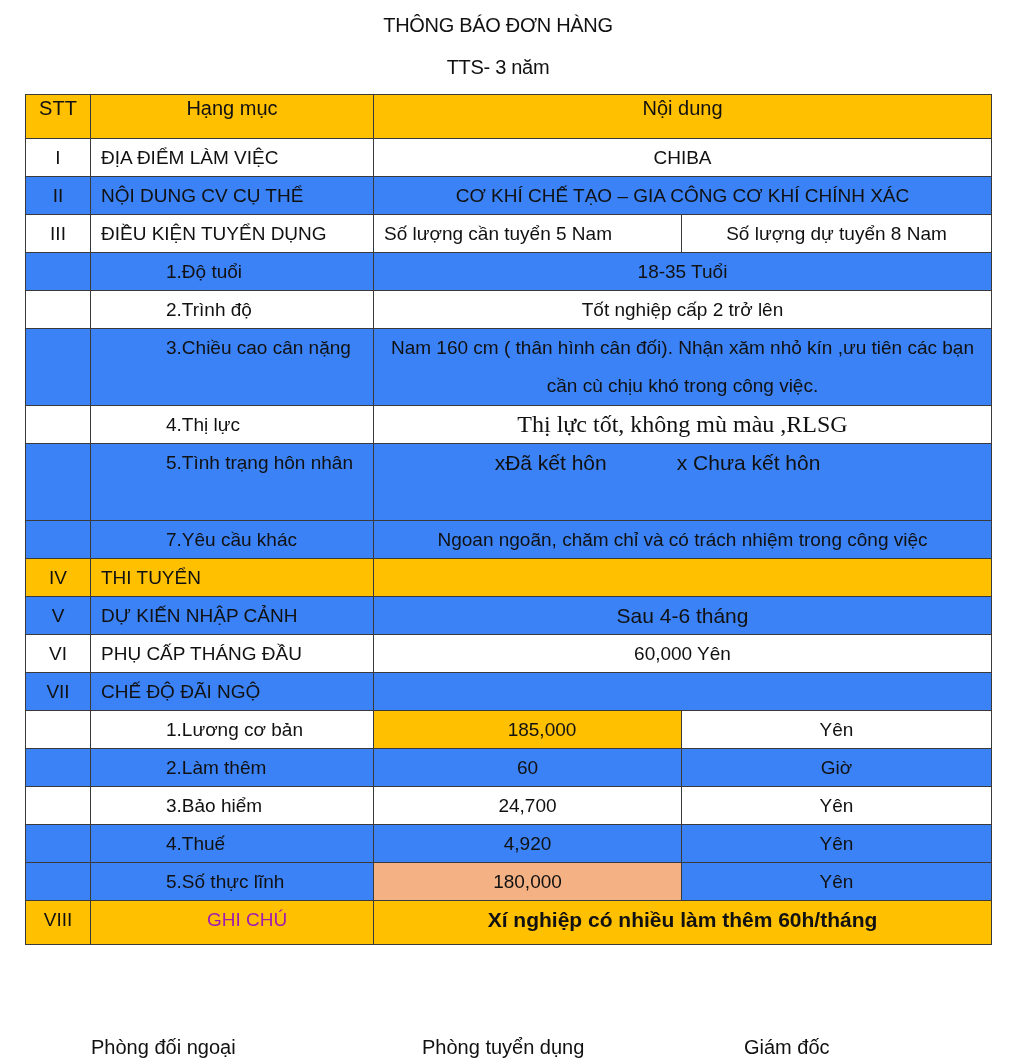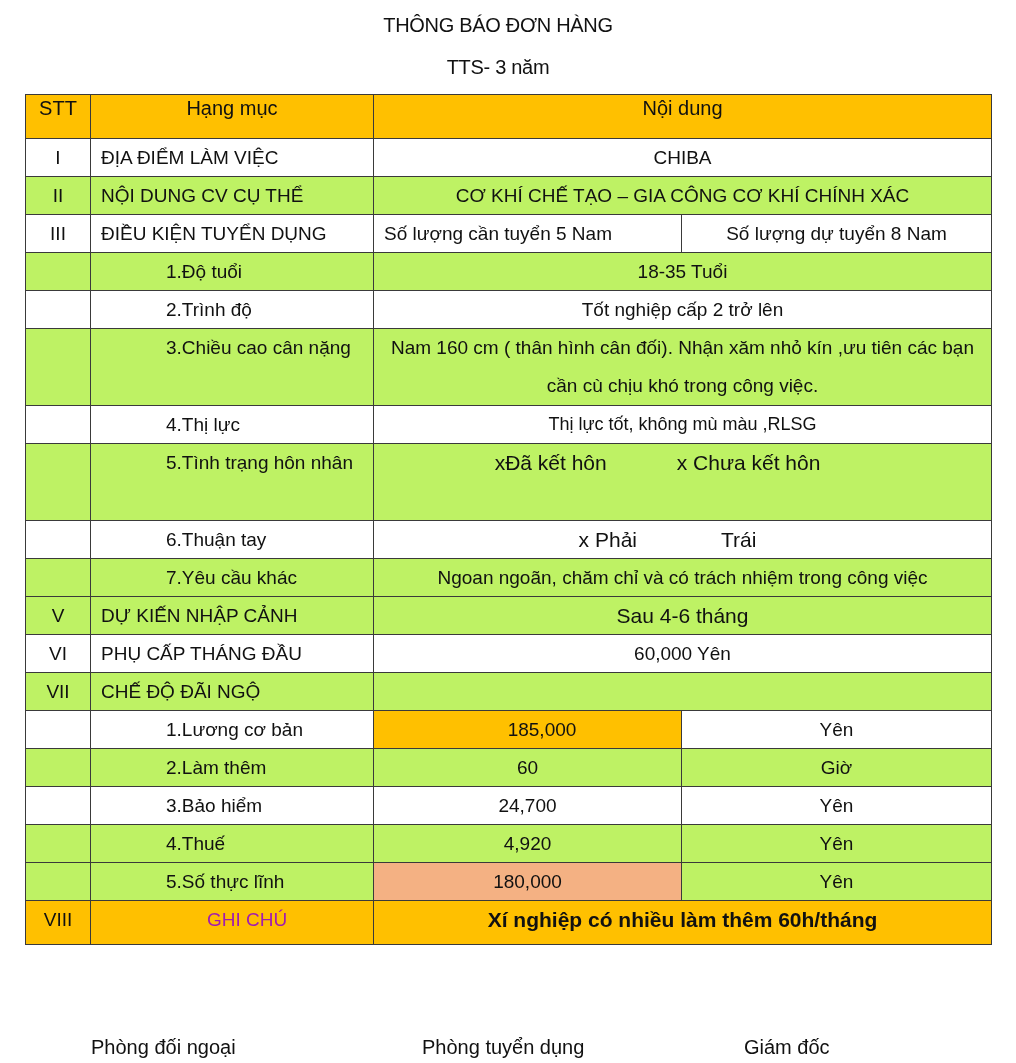--- a/index.html
+++ b/index.html
@@ -7,21 +7,21 @@
          font-family:"Liberation Sans", sans-serif; color:#111; }
   .title { position:absolute; left:0; width:996px; text-align:center; font-size:20px; letter-spacing:-0.3px; }
   .t1 { top:14px; }
   .t2 { top:56px; }
   table { position:absolute; left:25px; top:94px; border-collapse:collapse; table-layout:fixed; width:966px; }
   td { border:1px solid #3a3a3a; font-size:19px; padding:0 10px; height:37px; vertical-align:top; line-height:37px; overflow:hidden; white-space:nowrap; }
   .center { text-align:center;margin-top:20px; }
   .sub { padding-left:75px; }
   .hdr td { background:#FFC000; height:43px; font-size:20px; line-height:26px; }
   .gold td { background:#FFC000; }
-  .gray { background:#bef264; }
+  .gray { background:#3b82f6; }
   .white { background:#ffffff; }
   .yellow { background:#FFC000 !important;padding-left:39px; }
   .salmon { background:#F4B183 !important; }
   .tall td { height:76px; }
   .wrap { white-space:normal; }
   .bold-note { font-weight:bold; font-size:21px; }
   .note-label { padding-left:116px; color:#a21caf; }
   .sig { position:absolute; top:1036px; font-size:20px; }
   .sig1 { left:91px; } .sig2 { left:422px; } .sig3 { left:744px; }
   .gap { display:inline-block; width:60px; }
@@ -73,40 +73,38 @@
     <td class="center" colspan="2">Tốt nghiệp cấp 2 trở lên</td>
   </tr>
   <tr class="gray tall">
     <td></td>
     <td class="sub wrap" style="line-height:38px;margin-top:16px;">3.Chiều cao cân nặng</td>
     <td class="center wrap" colspan="2" style="line-height:38px; padding:0 14px;">Nam 160 cm ( thân hình cân đối). Nhận xăm nhỏ kín ,ưu tiên các bạn cần cù chịu khó trong công việc.</td>
   </tr>
   <tr class="white">
     <td></td>
     <td class="sub">4.Thị lực</td>
-    <td class="center" colspan="2" style="font-size:18px;">Thị lực tốt, không mù màu ,RLSG</td>
+    <td class="center" colspan="2" style="font-size:24px;font-family:Liberation Serif, serif;">Thị lực tốt, không mù màu ,RLSG</td>
   </tr>
   <tr class="gray tall">
     <td></td>
     <td class="sub wrap" style="line-height:38px;">5.Tình trạng hôn nhân</td>
     <td class="center" colspan="2" style="font-size:21px; padding-right:60px;">
       <span>xĐã kết hôn</span><span class="gap" style="width:70px"></span><span>x Chưa kết hôn</span>
     </td>
   </tr>
-  <tr class="white">
-    <td></td>
-    <td class="sub">6.Thuận tay</td>
-    <td class="center" colspan="2" style="font-size:21px; padding-right:40px;">
-      <span>x Phải</span><span class="gap" style="width:84px"></span><span>Trái</span>
-    </td>
-  </tr>
   <tr class="gray">
     <td></td>
     <td class="sub">7.Yêu cầu khác</td>
     <td class="center" colspan="2">Ngoan ngoãn, chăm chỉ và có trách nhiệm trong công việc</td>
+  </tr>
+  <tr class="gold">
+    <td class="center">IV</td>
+    <td>THI TUYỂN</td>
+    <td class="center" colspan="2"></td>
   </tr>
   <tr class="gray">
     <td class="center">V</td>
     <td>DỰ KIẾN NHẬP CẢNH</td>
     <td class="center" colspan="2" style="font-size:21px;">Sau 4-6 tháng</td>
   </tr>
   <tr class="white">
     <td class="center">VI</td>
     <td>PHỤ CẤP THÁNG ĐẦU</td>
     <td class="center" colspan="2">60,000 Yên</td>

